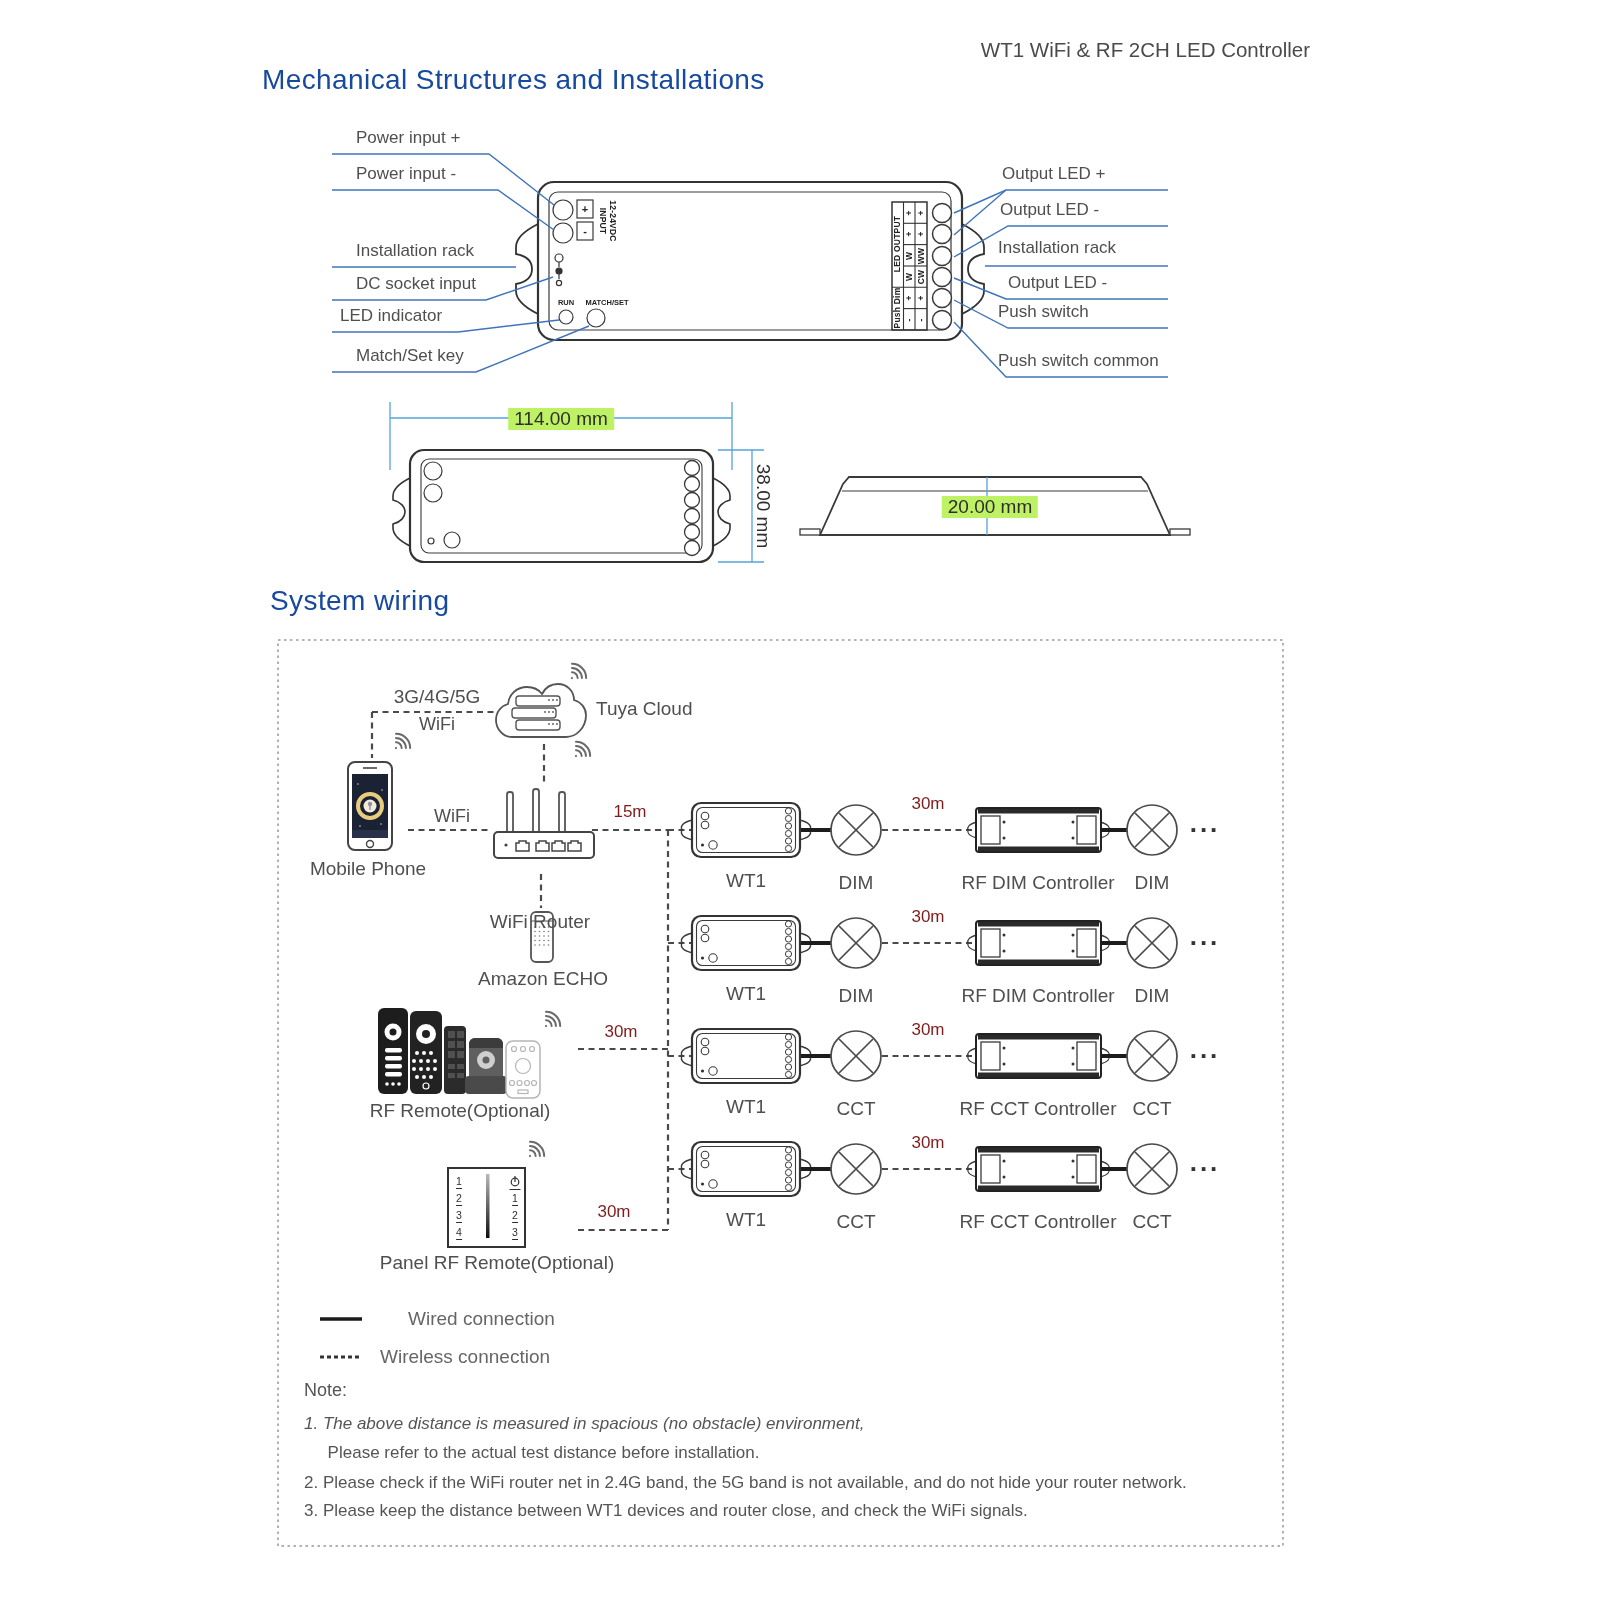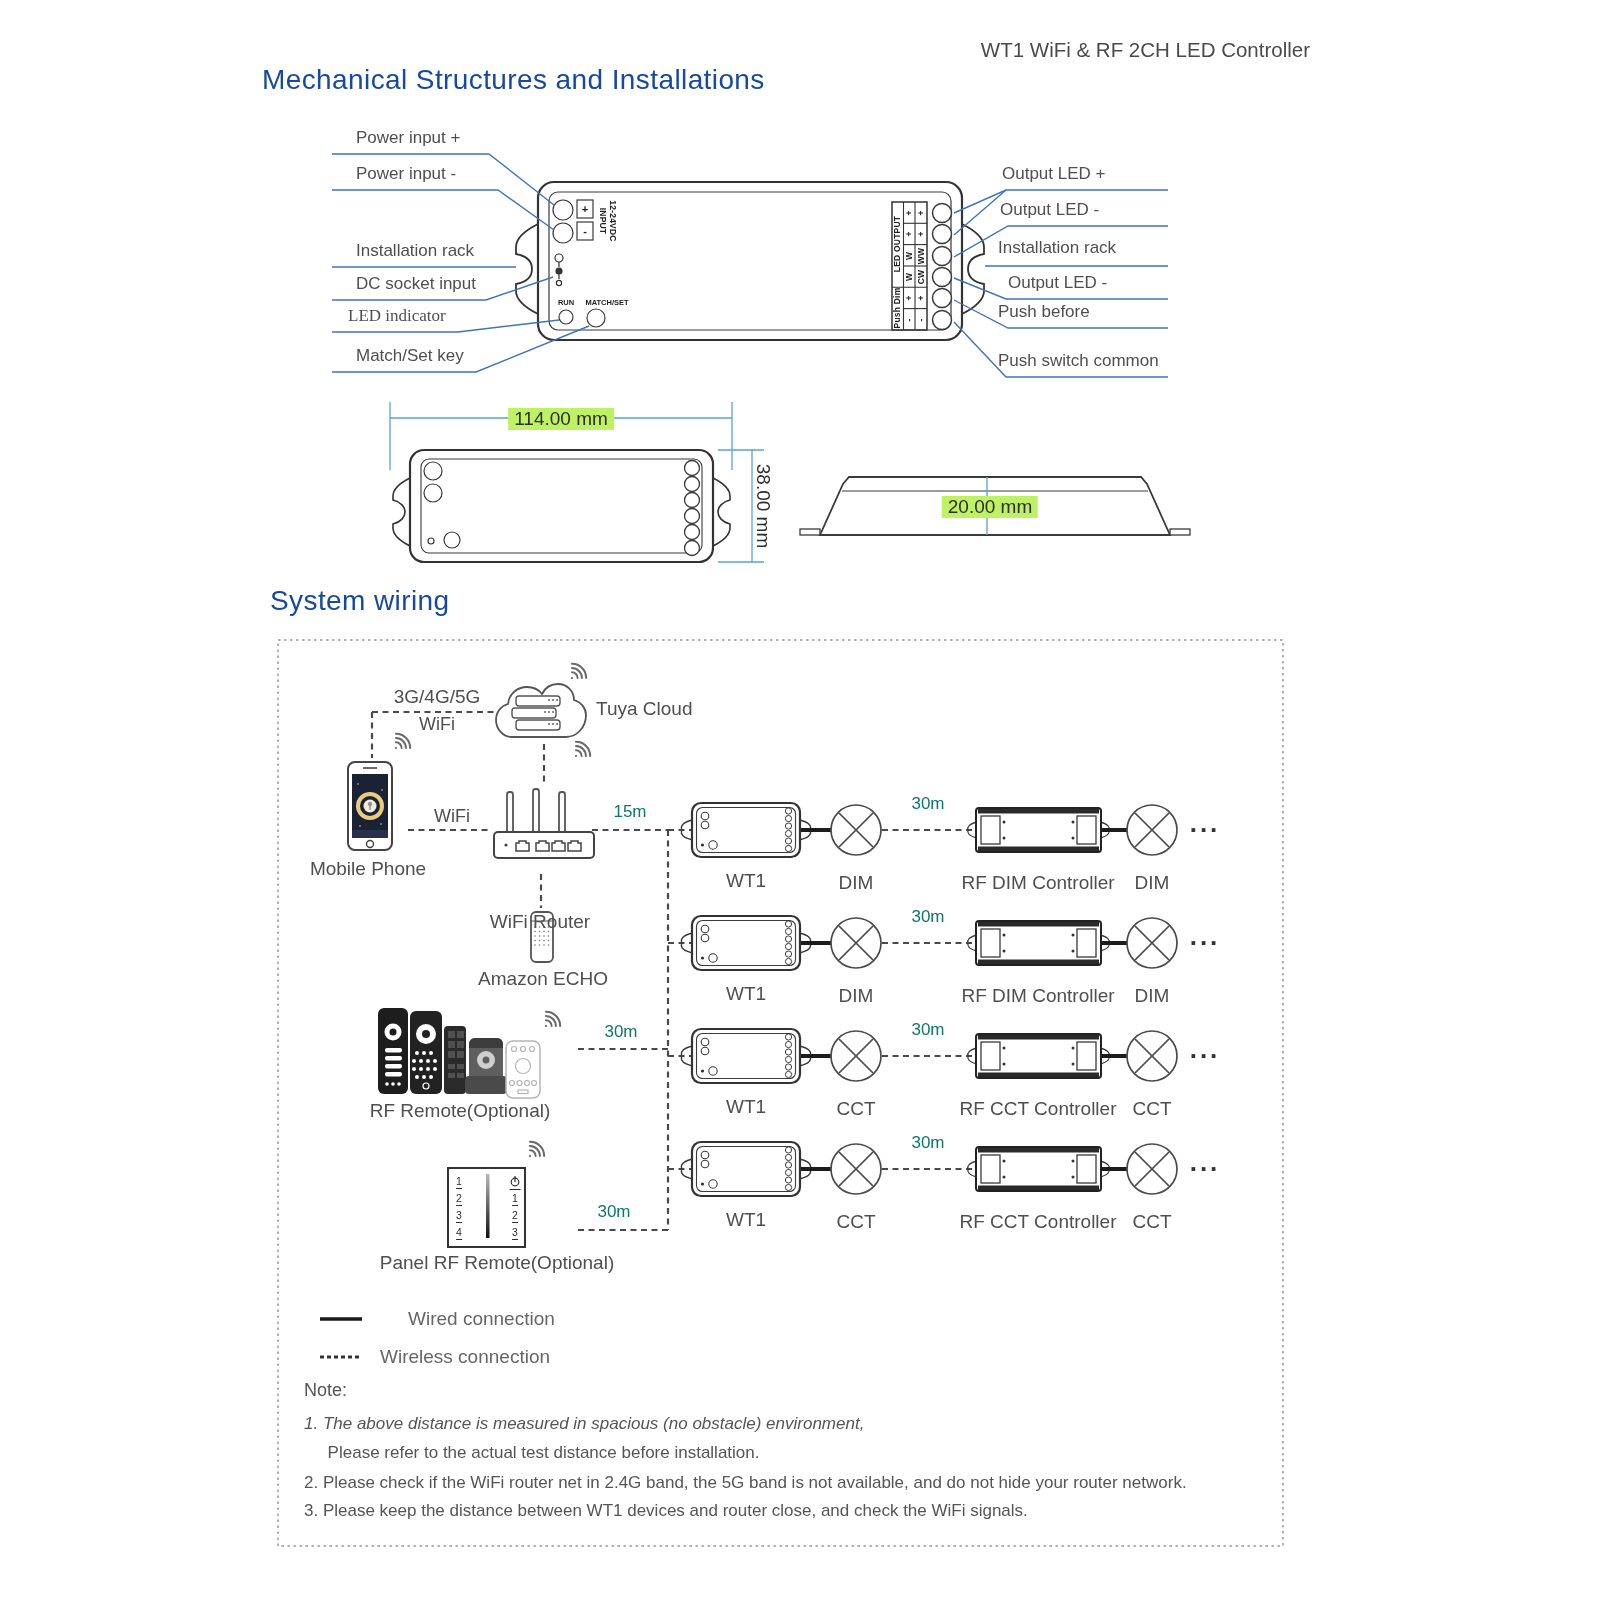--- a/index.html
+++ b/index.html
@@ -12,21 +12,21 @@
   .title{color:#17499e;font-size:28px;letter-spacing:.4px;}
   .hdr{color:#4a4a4a;font-size:20.5px;}
   .rotcw{transform:translate(-50%,-50%) rotate(90deg);}
   .rotccw{transform:translate(-50%,-50%) rotate(-90deg);}
   .tiny{font-size:8.5px;font-weight:bold;color:#222;letter-spacing:.2px;}
   .tiny7{font-size:7.5px;font-weight:bold;color:#222;}
   .pm{font-size:11px;font-weight:bold;color:#222;transform:translate(-50%,-50%);}
   .dimtxt{font-size:19px;color:#2e2e2e;}
   .bg{background:#bef264;padding:0 6px;}
   .big{font-size:19px;}
-  .dist{font-size:17px;color:#0f766e;}
+  .dist{font-size:17px;color:#7f1d1d;}
   .dots{font-size:26px;font-weight:bold;color:#333;letter-spacing:3px;line-height:.6;}
   .pd{position:absolute;font-size:10.5px;color:#2e2e2e;line-height:1;padding-bottom:1px;
       border-bottom:1px solid #2e2e2e;transform:translateX(-50%);}
   .note{white-space:pre;font-size:17px;color:#555;}
   .leg{font-size:19px;color:#666;}
 </style>
 </head>
 <body>
 
 <div class="page">
@@ -382,28 +382,28 @@
 </svg>
 
 <span class="lbl hdr" style="left:1310px;top:38px;transform:translateX(-100%);">WT1  WiFi &amp; RF 2CH LED Controller</span>
 <span class="lbl title" style="left:262px;top:64px;">Mechanical Structures and Installations</span>
 <span class="lbl title" style="left:270px;top:585px;">System wiring</span>
 
 <span class="lbl" style="left:356px;top:128px;">Power input +</span>
 <span class="lbl" style="left:356px;top:164px;">Power input -</span>
 <span class="lbl" style="left:356px;top:241px;">Installation rack</span>
 <span class="lbl" style="left:356px;top:274px;">DC socket input</span>
-<span class="lbl" style="left:348px;top:306px;font-family:Liberation Serif, serif;">LED indicator</span>
+<span class="lbl" style="left:340px;top:306px;">LED indicator</span>
 <span class="lbl" style="left:356px;top:346px;">Match/Set key</span>
 
 <span class="lbl" style="left:1002px;top:164px;">Output LED +</span>
 <span class="lbl" style="left:1000px;top:200px;">Output LED -</span>
 <span class="lbl" style="left:998px;top:238px;">Installation rack</span>
 <span class="lbl" style="left:1008px;top:273px;">Output LED -</span>
-<span class="lbl" style="left:998px;top:302px;">Push before</span>
+<span class="lbl" style="left:998px;top:302px;">Push switch</span>
 <span class="lbl" style="left:998px;top:351px;">Push switch common</span>
 
 <span class="lbl pm" style="left:585px;top:209px;">+</span>
 <span class="lbl pm" style="left:585px;top:231px;">-</span>
 <span class="lbl tiny rotcw" style="left:602px;top:221px;">INPUT</span>
 <span class="lbl tiny rotcw" style="left:612px;top:221px;">12-24VDC</span>
 <span class="lbl tiny7 c" style="left:566px;top:299px;">RUN</span>
 <span class="lbl tiny7 c" style="left:607px;top:299px;">MATCH/SET</span>
 <span class="lbl tiny rotccw" style="left:897.5px;top:244px;">LED OUTPUT</span>
 <span class="lbl tiny rotccw" style="left:897.5px;top:308px;">Push Dim</span>

